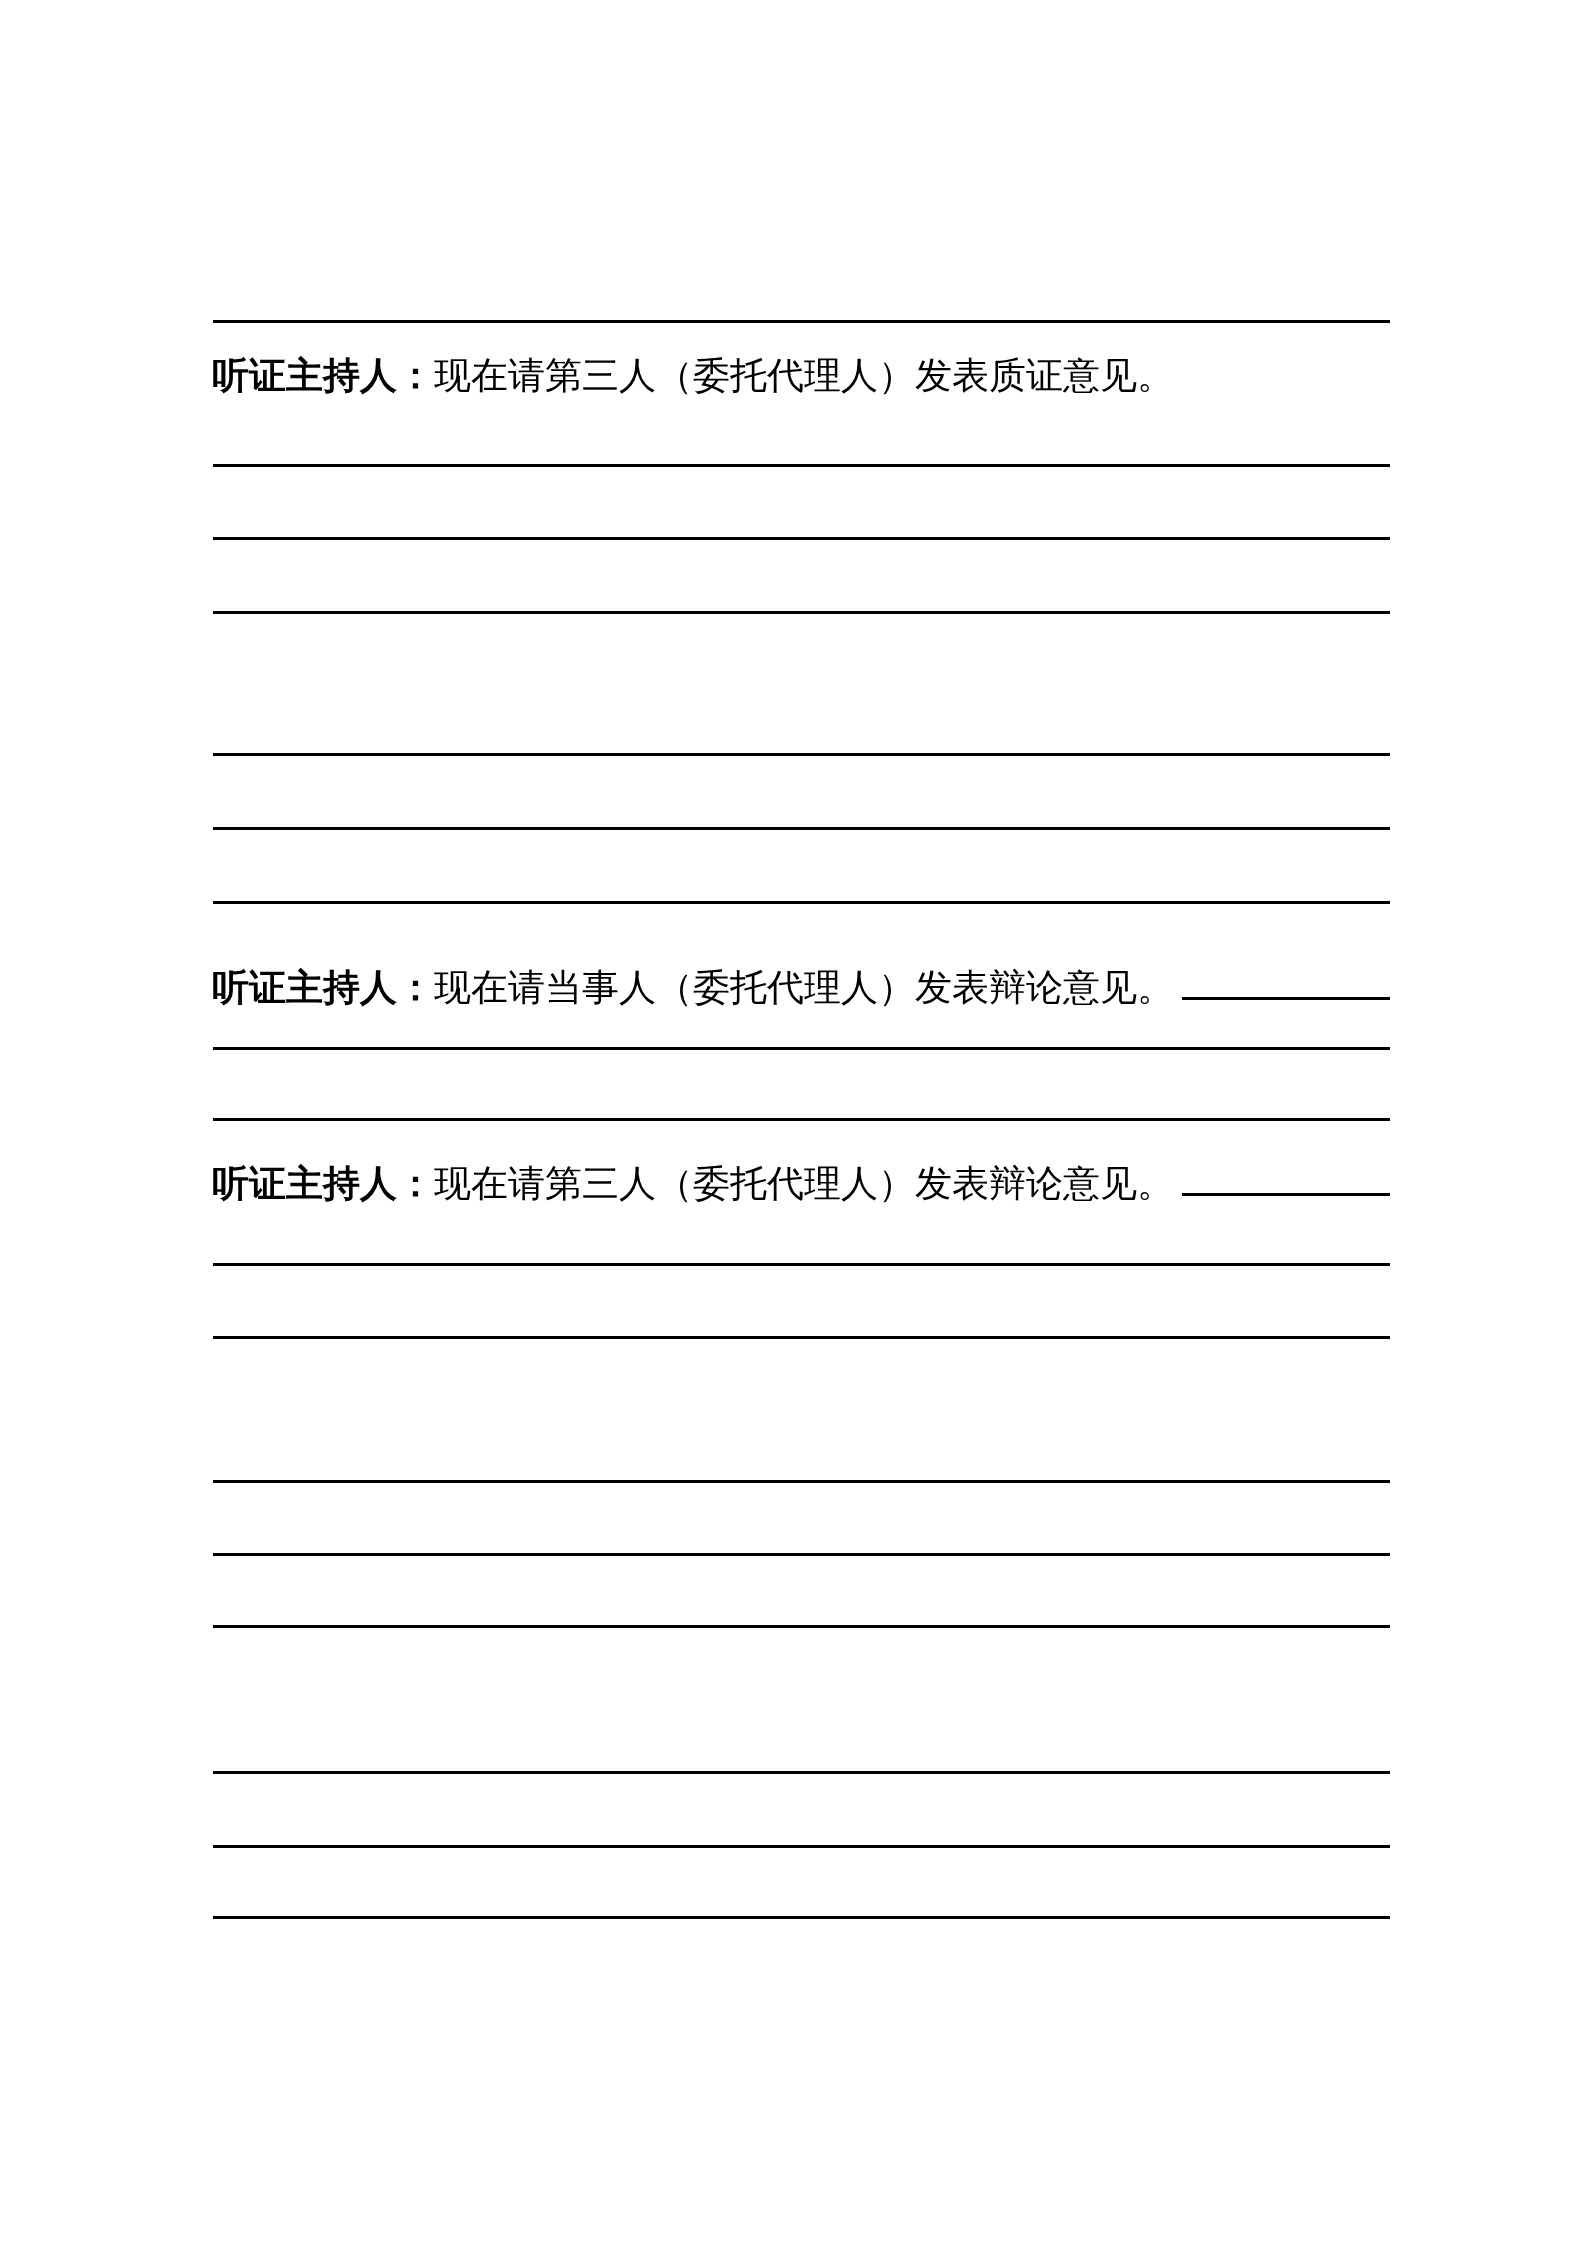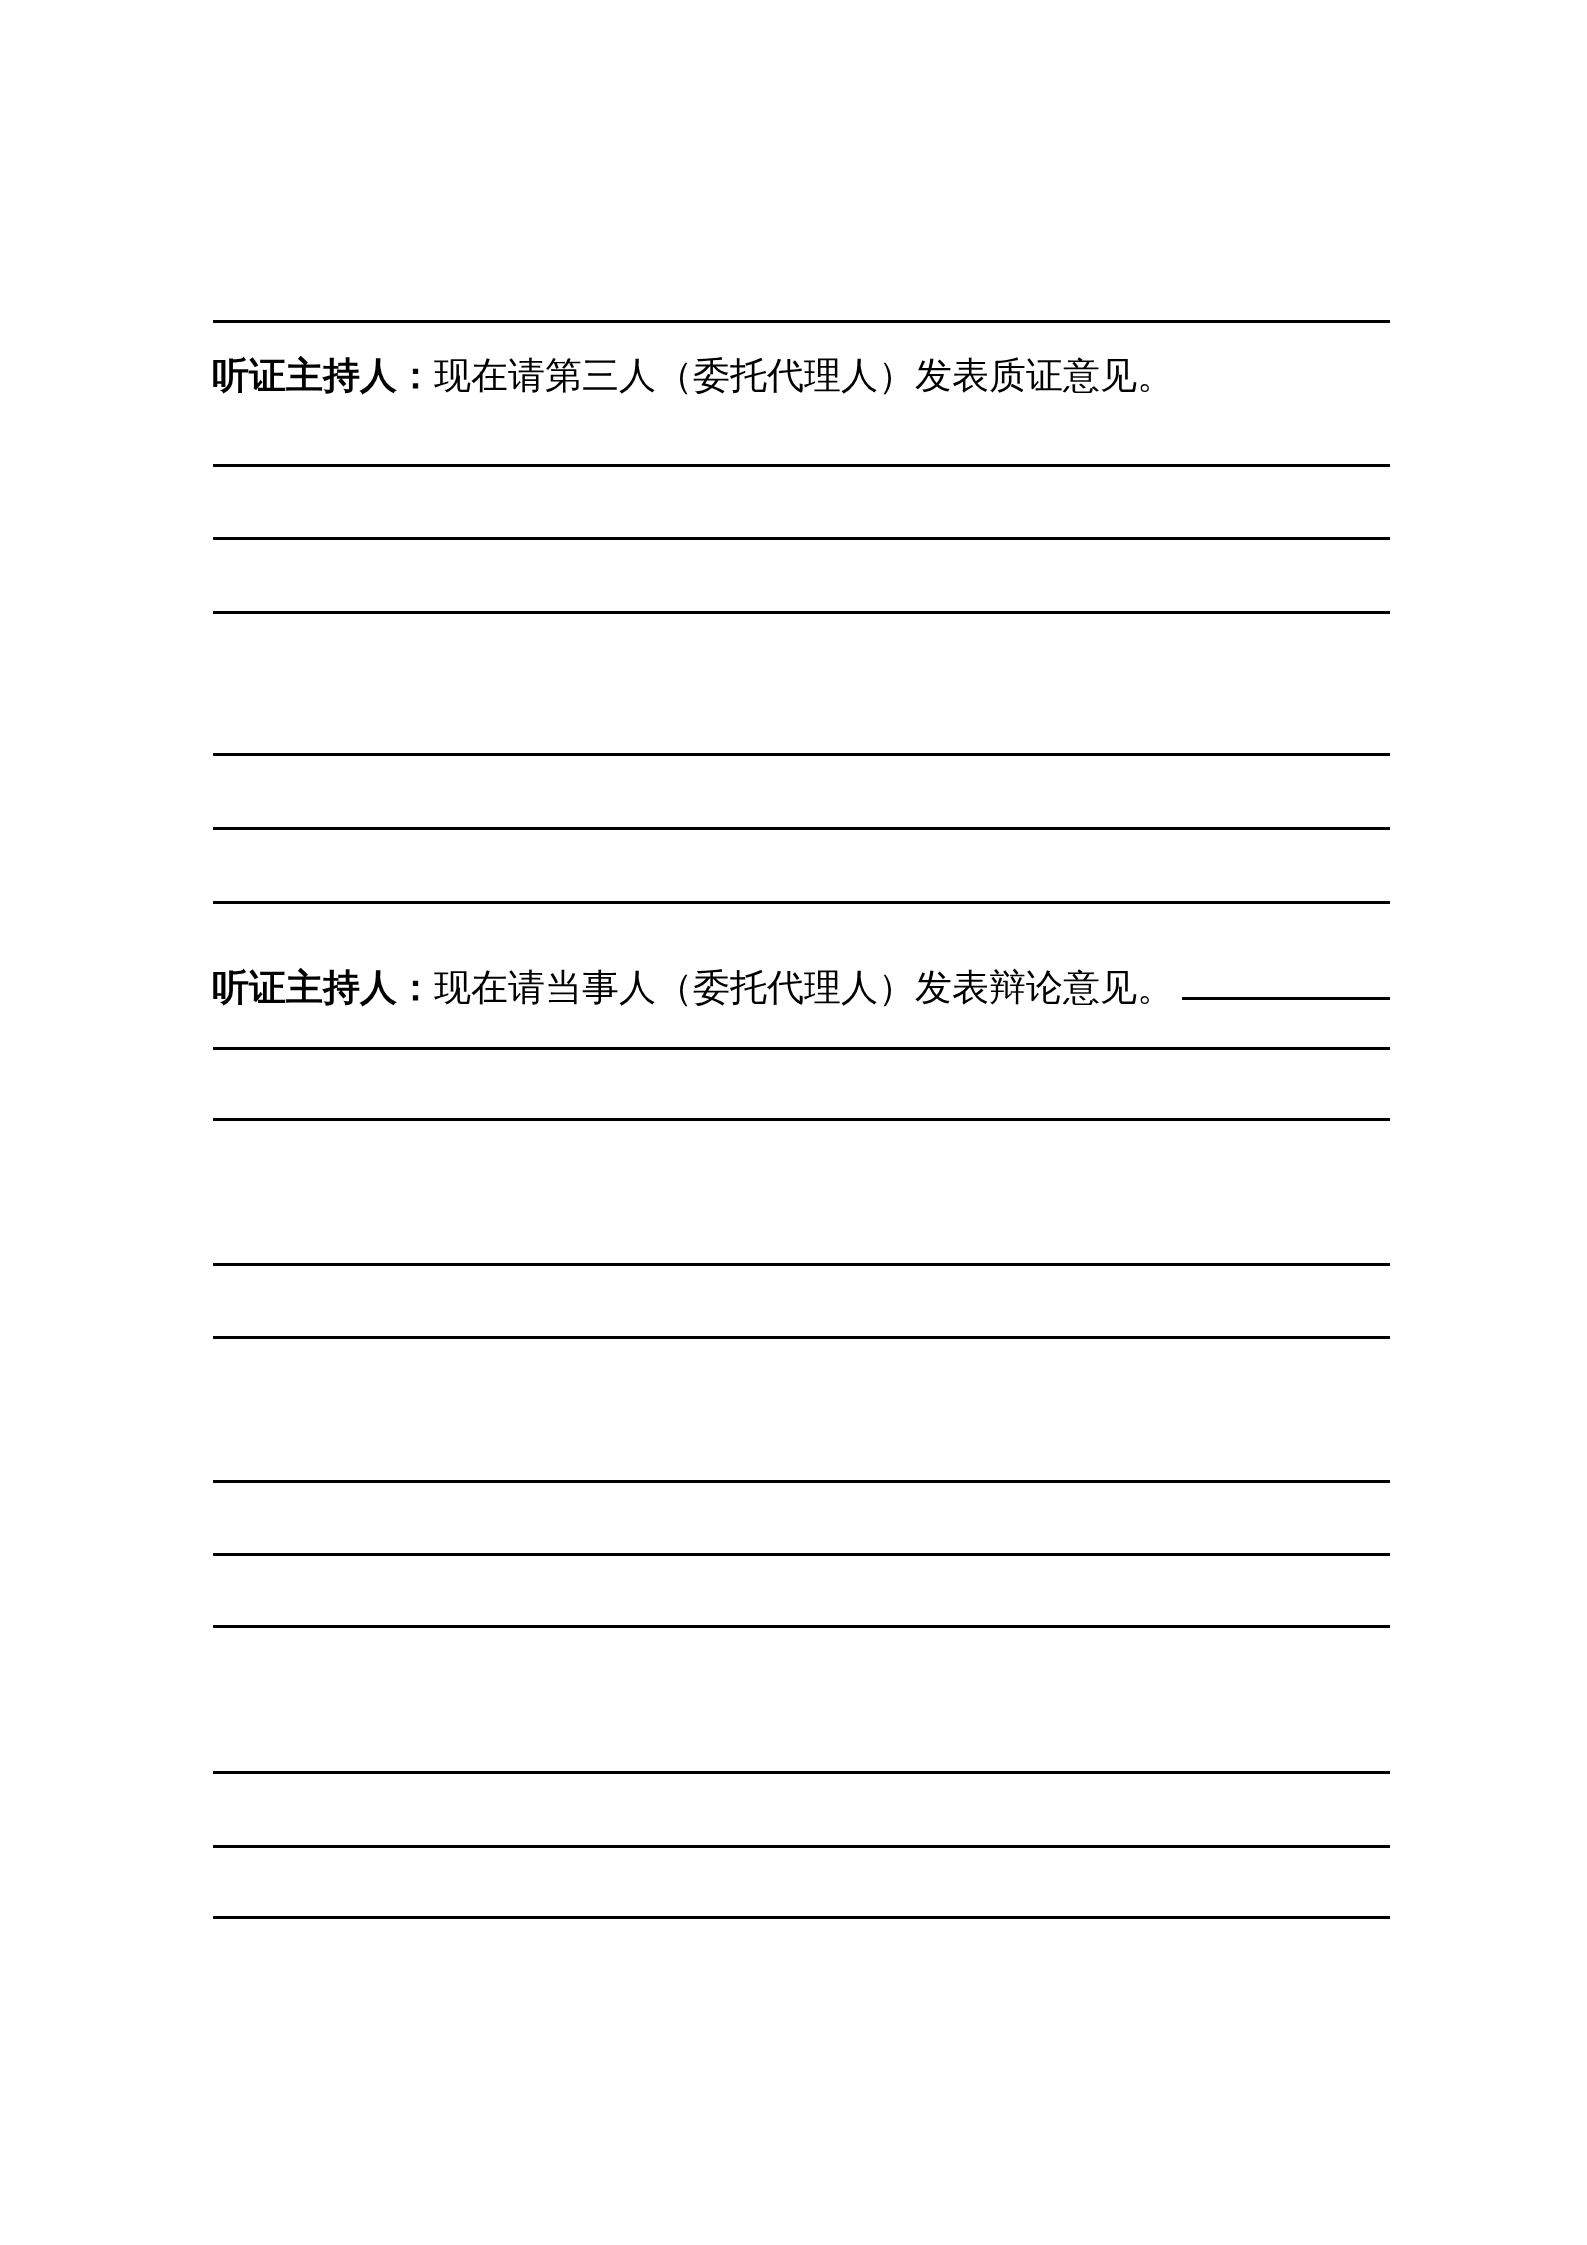--- a/index.html
+++ b/index.html
@@ -82,18 +82,21 @@
 
   <p class="para" style="top:354px">
     <span class="speaker-label">听证主持人：</span><span class="speaker-text">现在请第三人（委托代理人）发表质证意见。</span>
   </p>
 
 
   <p class="para" style="top:966px">
     <span class="speaker-label">听证主持人：</span><span class="speaker-text">现在请当事人（委托代理人）发表辩论意见。</span><span class="fill-line"></span>
   </p>
 
+  <p class="para" style="top:1162px">
+    <span class="speaker-label">听证主持人：</span><span class="speaker-text">现在请第三人（委托代理人）发表辩论意见。</span><span class="fill-line"></span>
+  </p>
 
 
 
   <div class="page-number">— 53 —</div>
 
 </div>
 
 </body></html>

